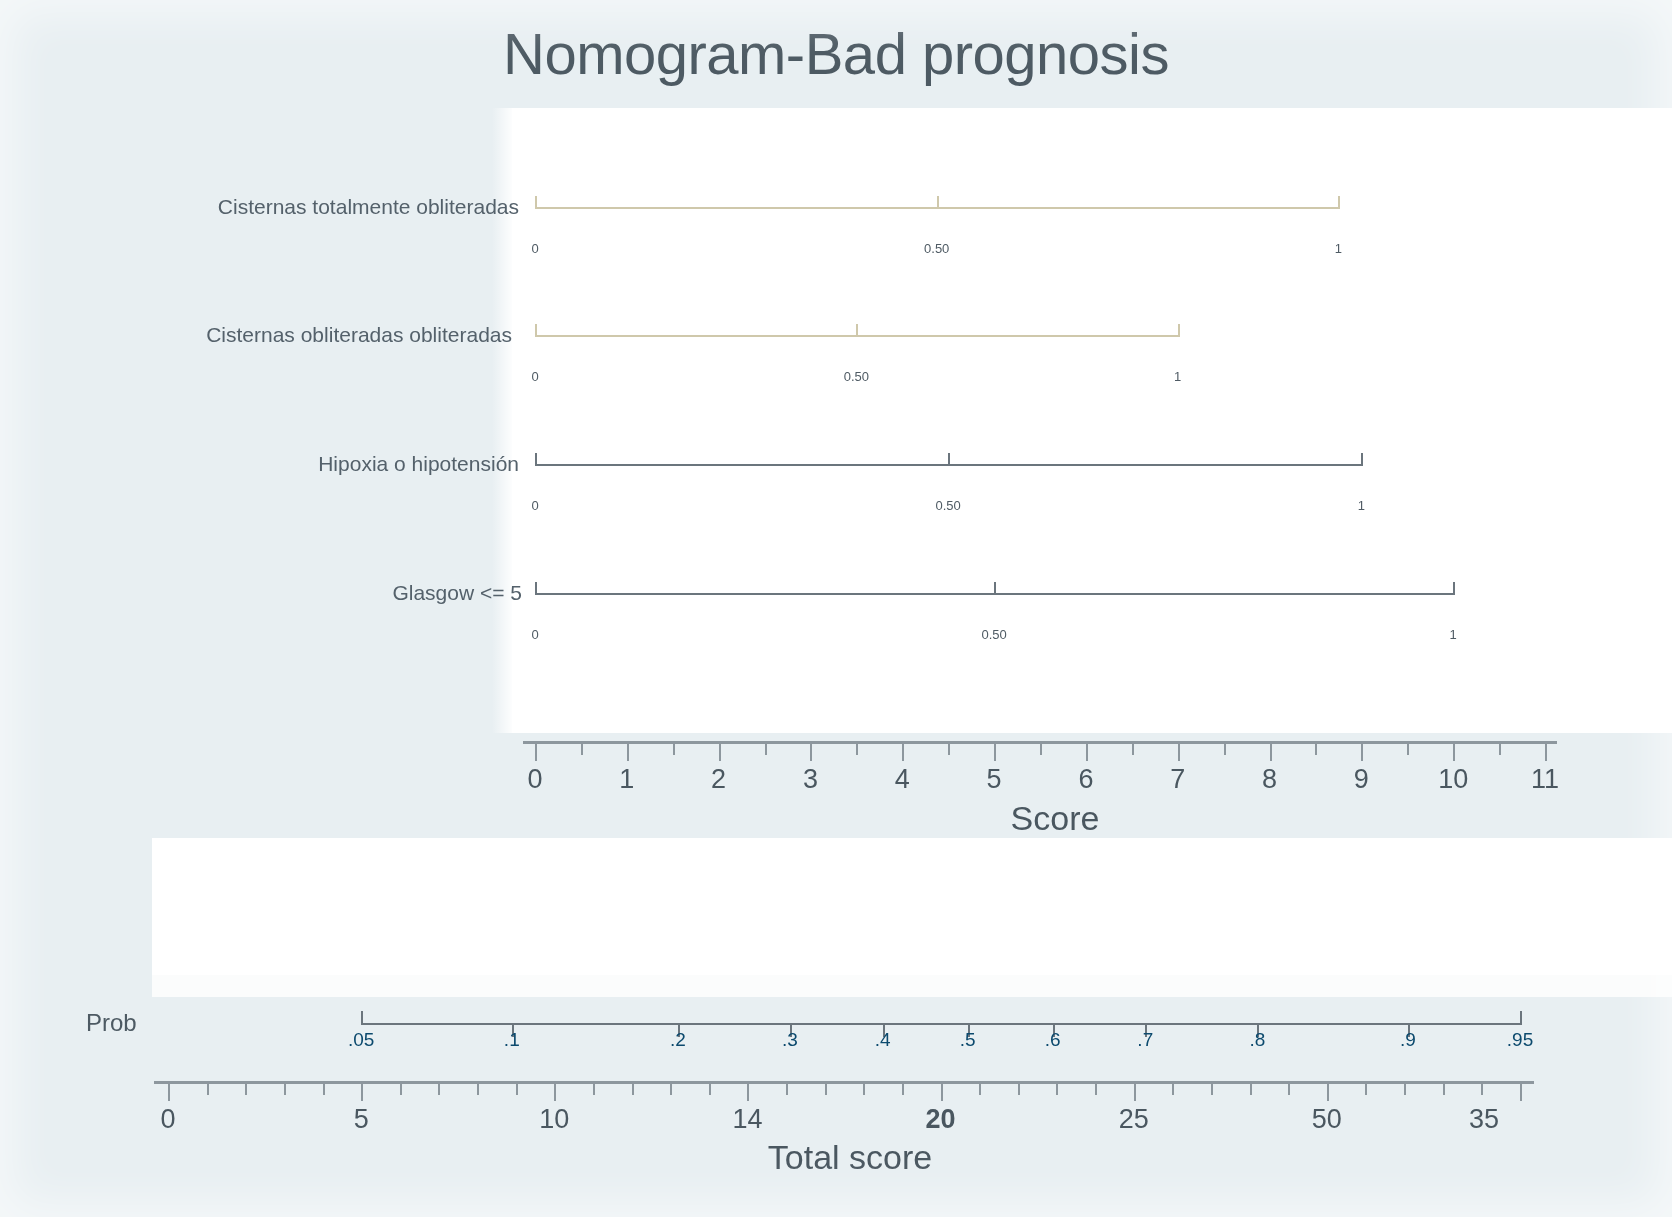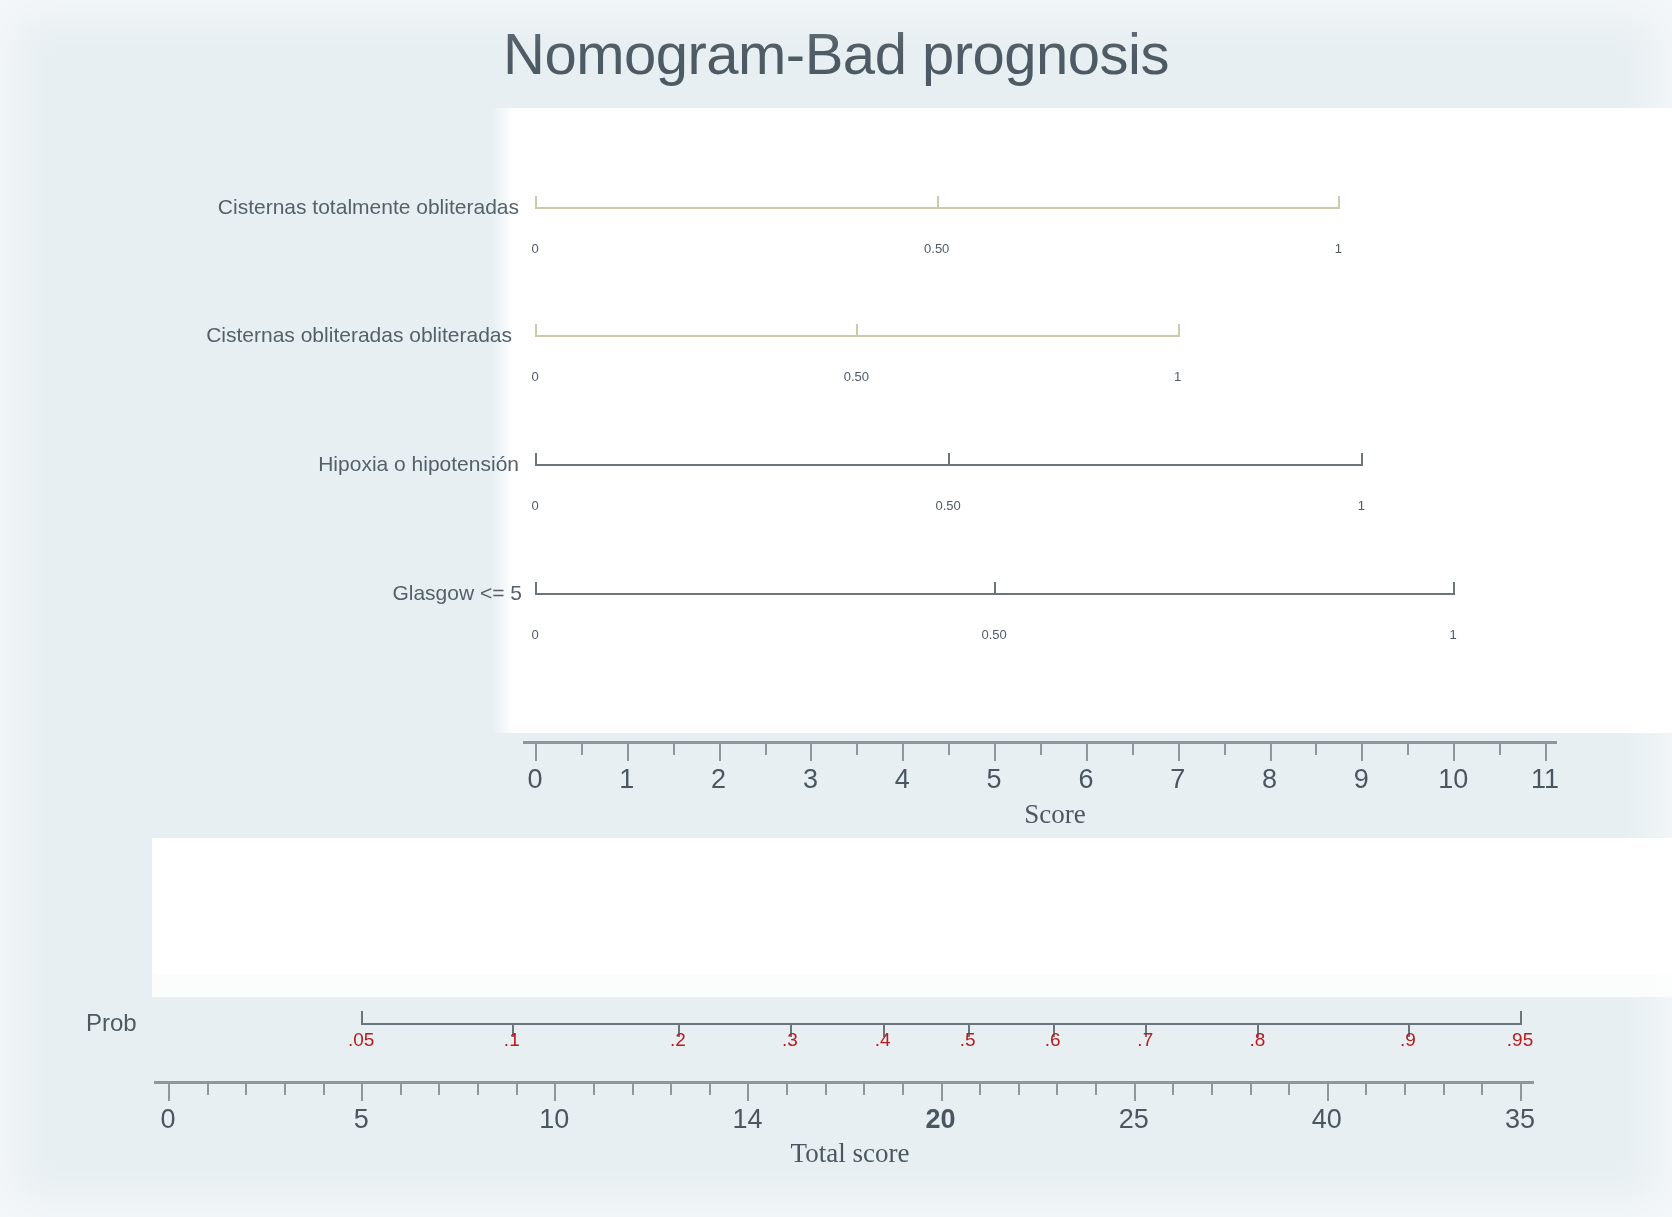--- a/index.html
+++ b/index.html
@@ -85,45 +85,44 @@
   .tk.minor{height:11px;}
   .numlabel{
     position:absolute;
     font-size:27px;
     color:#4a5760;
     transform:translateX(-50%);
     white-space:nowrap;
   }
   .axistitle{
     position:absolute;
-    font-size:27px;
+    font-size:34px;
     color:#4a5760;
     transform:translateX(-50%);
     white-space:nowrap;
-    font-family:Liberation Serif, serif;
   }
 
   
   .problabel{
     position:absolute;
     font-size:24px;
     color:#4d5a63;
     transform:translateY(-50%);
     white-space:nowrap;
   }
   .probline{
     position:absolute;height:2px;background:#6b757d;
   }
   .probtick{
     position:absolute;width:2px;height:14px;background:#6b757d;
   }
   .probticklabel{
     position:absolute;
     font-size:19px;
-    color:#b91c1c;
+    color:#0c4a6e;
     transform:translateX(-50%);
     white-space:nowrap;
   }
   .vignette{
     position:absolute;left:0;top:0;width:1672px;height:1217px;
     pointer-events:none;
     box-shadow:inset 0 0 44px 14px rgba(255,255,255,.55);
   }
 </style>
 </head>
@@ -245,23 +244,23 @@
       <div class="numlabel" style="left: 361.143px; top: 1104px;">5</div>
       <div class="tk major" style="left: 554.286px; top: 1084px;"></div>
       <div class="numlabel" style="left: 554.286px; top: 1104px;">10</div>
       <div class="tk major" style="left: 747.429px; top: 1084px;"></div>
       <div class="numlabel" style="left: 747.429px; top: 1104px;">14</div>
       <div class="tk major" style="left: 940.571px; top: 1084px;"></div>
       <div class="numlabel" style="left: 940.571px; top: 1104px; font-weight: bold;">20</div>
       <div class="tk major" style="left: 1133.71px; top: 1084px;"></div>
       <div class="numlabel" style="left: 1133.71px; top: 1104px;">25</div>
       <div class="tk major" style="left: 1326.86px; top: 1084px;"></div>
-      <div class="numlabel" style="left: 1326.86px; top: 1104px;">40</div>
+      <div class="numlabel" style="left: 1326.86px; top: 1104px;">50</div>
       <div class="tk major" style="left: 1520px; top: 1084px;"></div>
-      <div class="numlabel" style="left: 1520px; top: 1104px;">35</div>
+      <div class="numlabel" style="left: 1484px; top: 1104px;">35</div>
       <div class="tk minor" style="left: 206.629px; top: 1084px;"></div>
       <div class="tk minor" style="left: 245.257px; top: 1084px;"></div>
       <div class="tk minor" style="left: 283.886px; top: 1084px;"></div>
       <div class="tk minor" style="left: 322.514px; top: 1084px;"></div>
       <div class="tk minor" style="left: 399.771px; top: 1084px;"></div>
       <div class="tk minor" style="left: 438.4px; top: 1084px;"></div>
       <div class="tk minor" style="left: 477.029px; top: 1084px;"></div>
       <div class="tk minor" style="left: 515.657px; top: 1084px;"></div>
       <div class="tk minor" style="left: 592.914px; top: 1084px;"></div>
       <div class="tk minor" style="left: 631.543px; top: 1084px;"></div>

